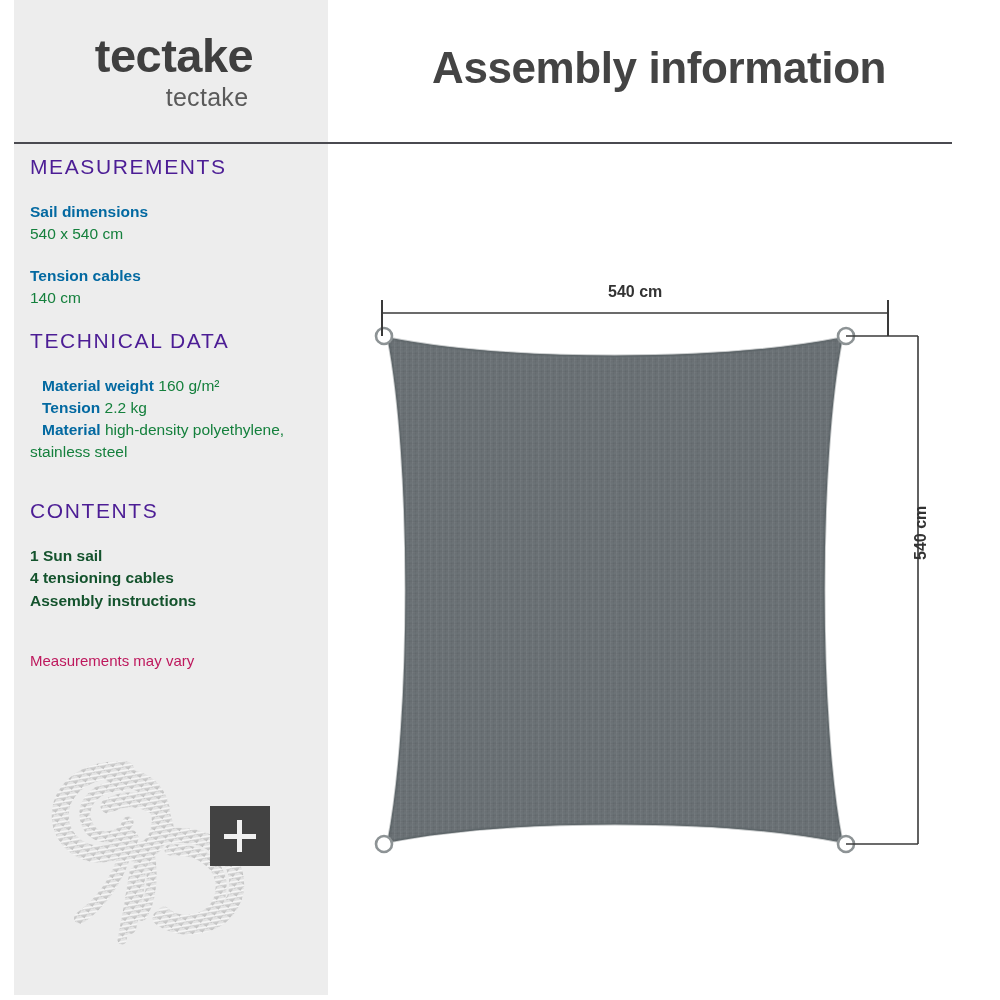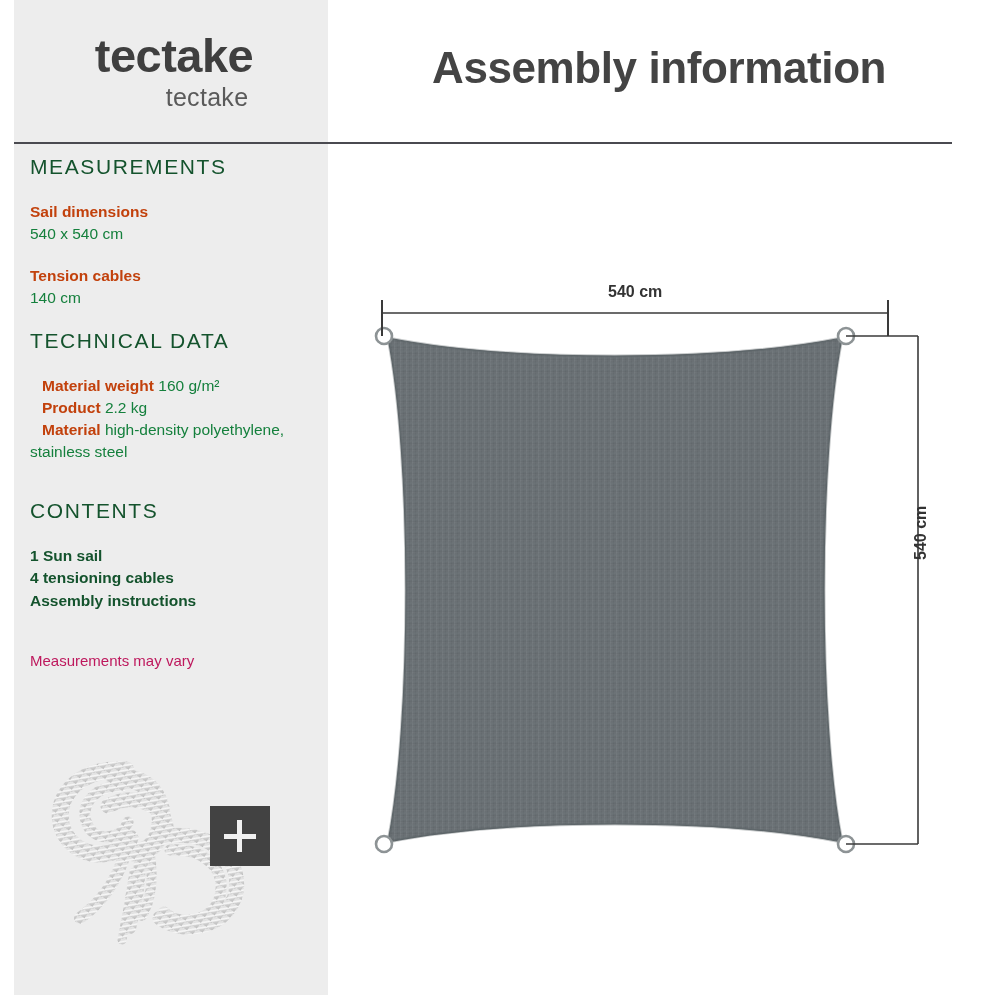--- a/index.html
+++ b/index.html
@@ -61,32 +61,32 @@
     position: absolute;
     left: 2px;
     top: 155px;
     width: 312px;
   }
 
   .sec-head {
     font-size: 21px;
     font-weight: normal;
     letter-spacing: 1.6px;
-    color: #14532d;
+    color: #4c1d95;
     margin: 0 0 22px 14px;
   }
 
   .kv {
     margin: 0 0 20px 14px;
     font-size: 15.5px;
     line-height: 1.42;
   }
   .kv .k {
     font-weight: bold;
-    color: #c2410c;
+    color: #0369a1;
   }
   .kv .v {
     color: #15803d;
   }
   .kv .line {
     display: block;
   }
   .kv-inline .k { font-weight: bold; margin-left: 12px; }
 
   .list-item {
@@ -212,21 +212,21 @@
       </div>
 
       <div>
         <div class="sec-head">TECHNICAL DATA</div>
 
         <div class="kv kv-inline" style="margin-bottom:0">
           <span class="k">Material weight</span>
           <span class="v">160 g/m²</span>
         </div>
         <div class="kv kv-inline" style="margin-bottom:0">
-          <span class="k">Product</span>
+          <span class="k">Tension</span>
           <span class="v">2.2 kg</span>
         </div>
         <div class="kv kv-inline" style="margin-bottom:36px">
           <span class="k">Material</span>
           <span class="v">high-density polyethylene, stainless steel</span>
         </div>
       </div>
 
       <div>
         <div class="sec-head">CONTENTS</div>

